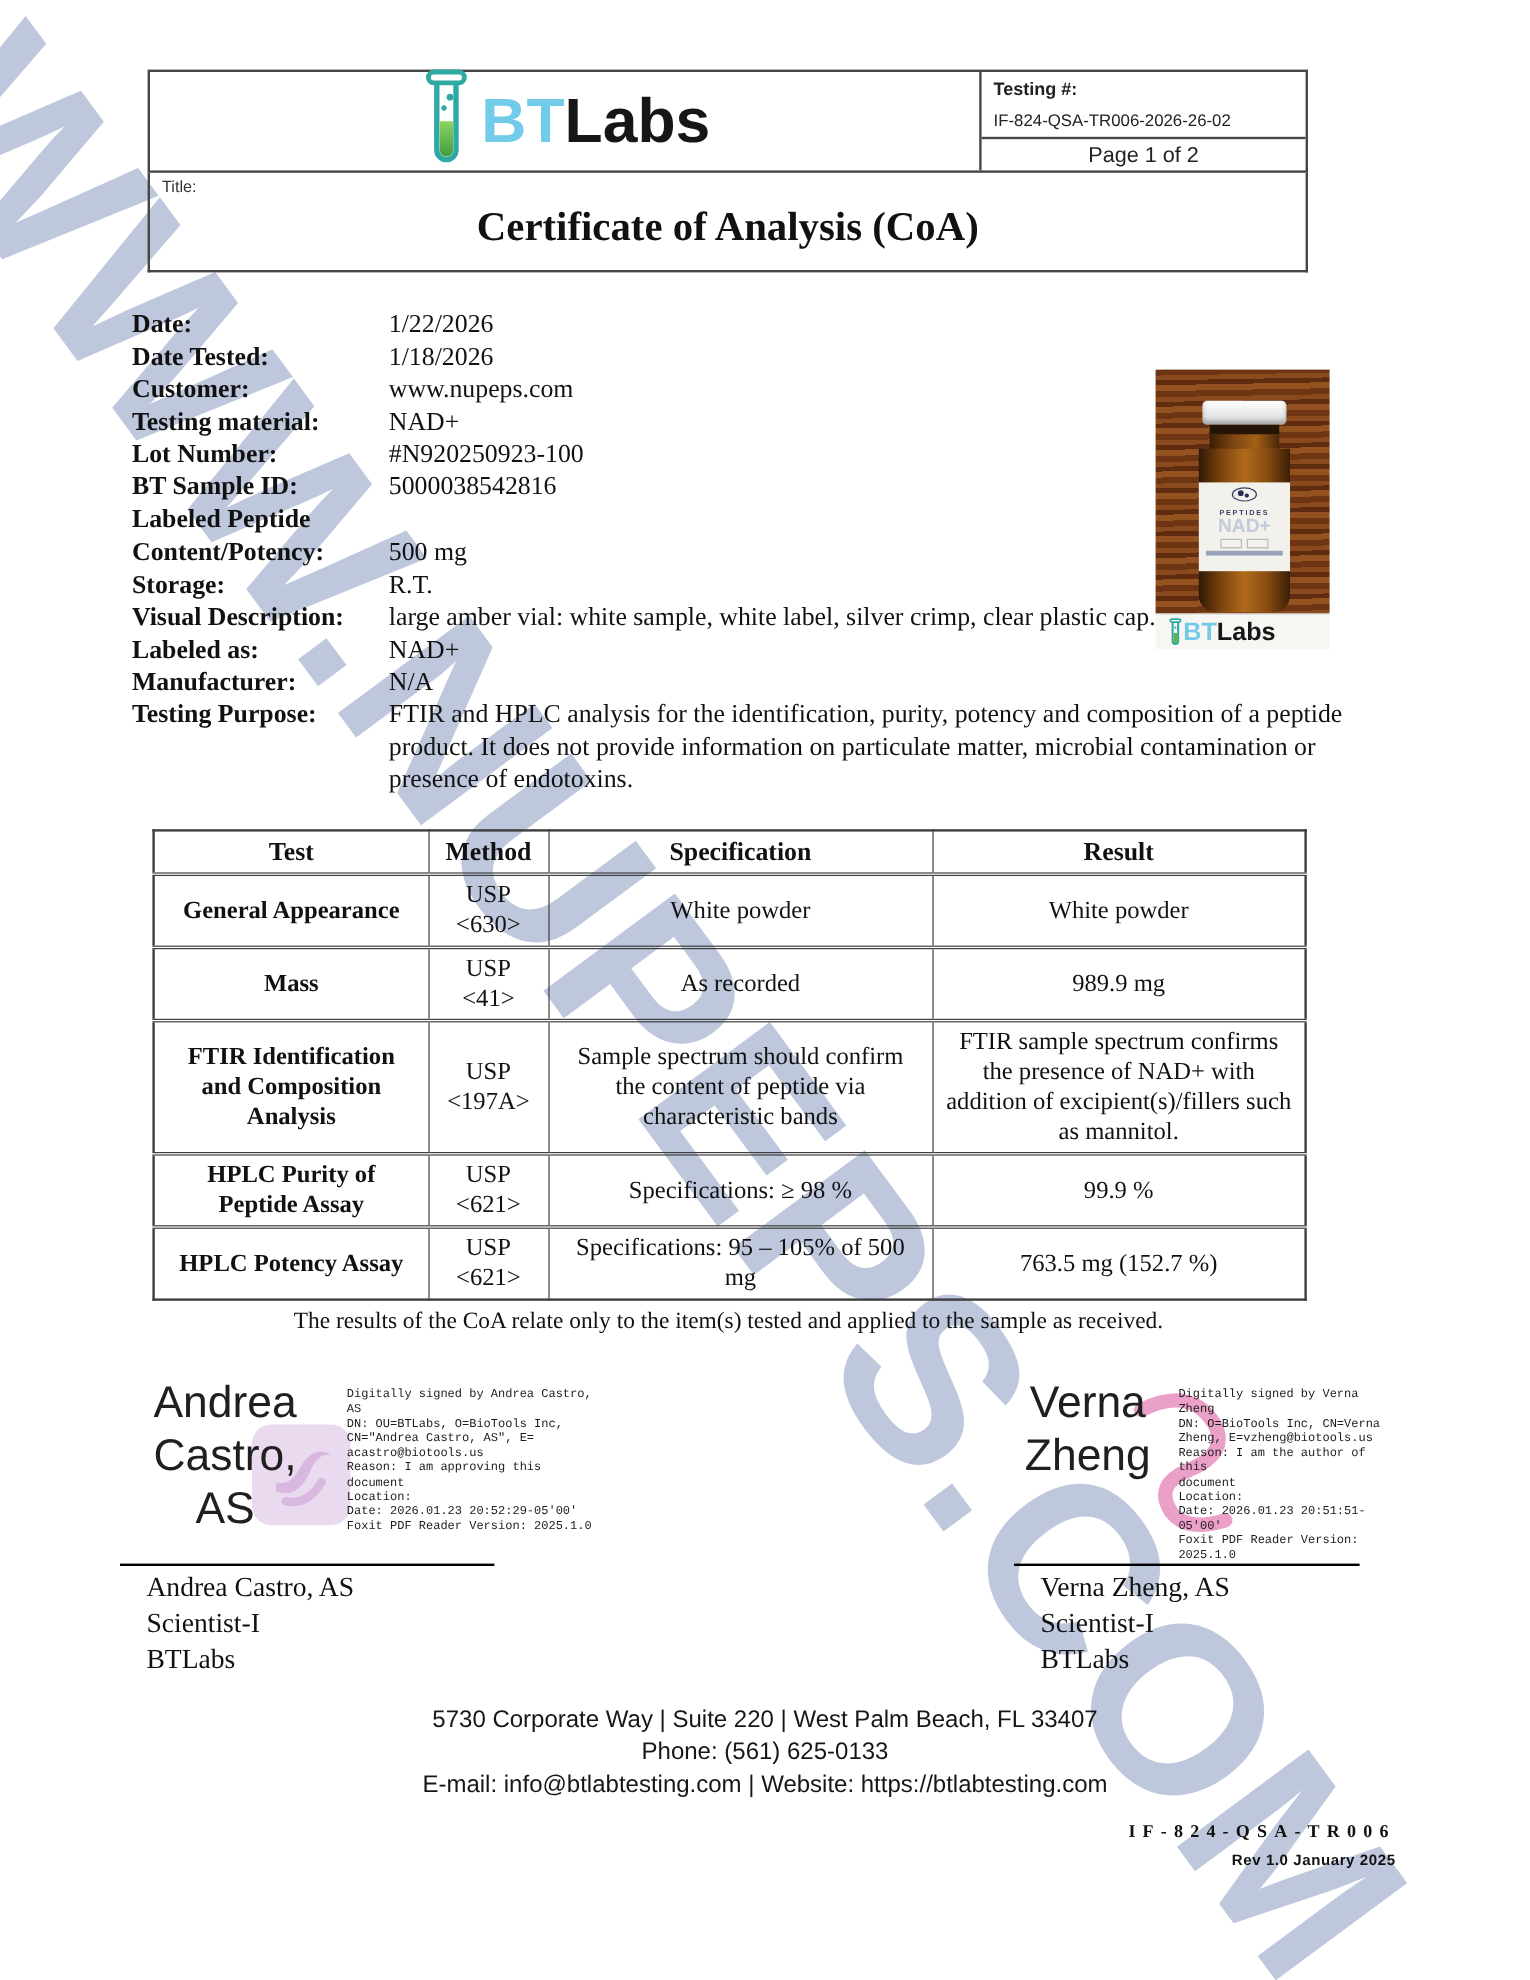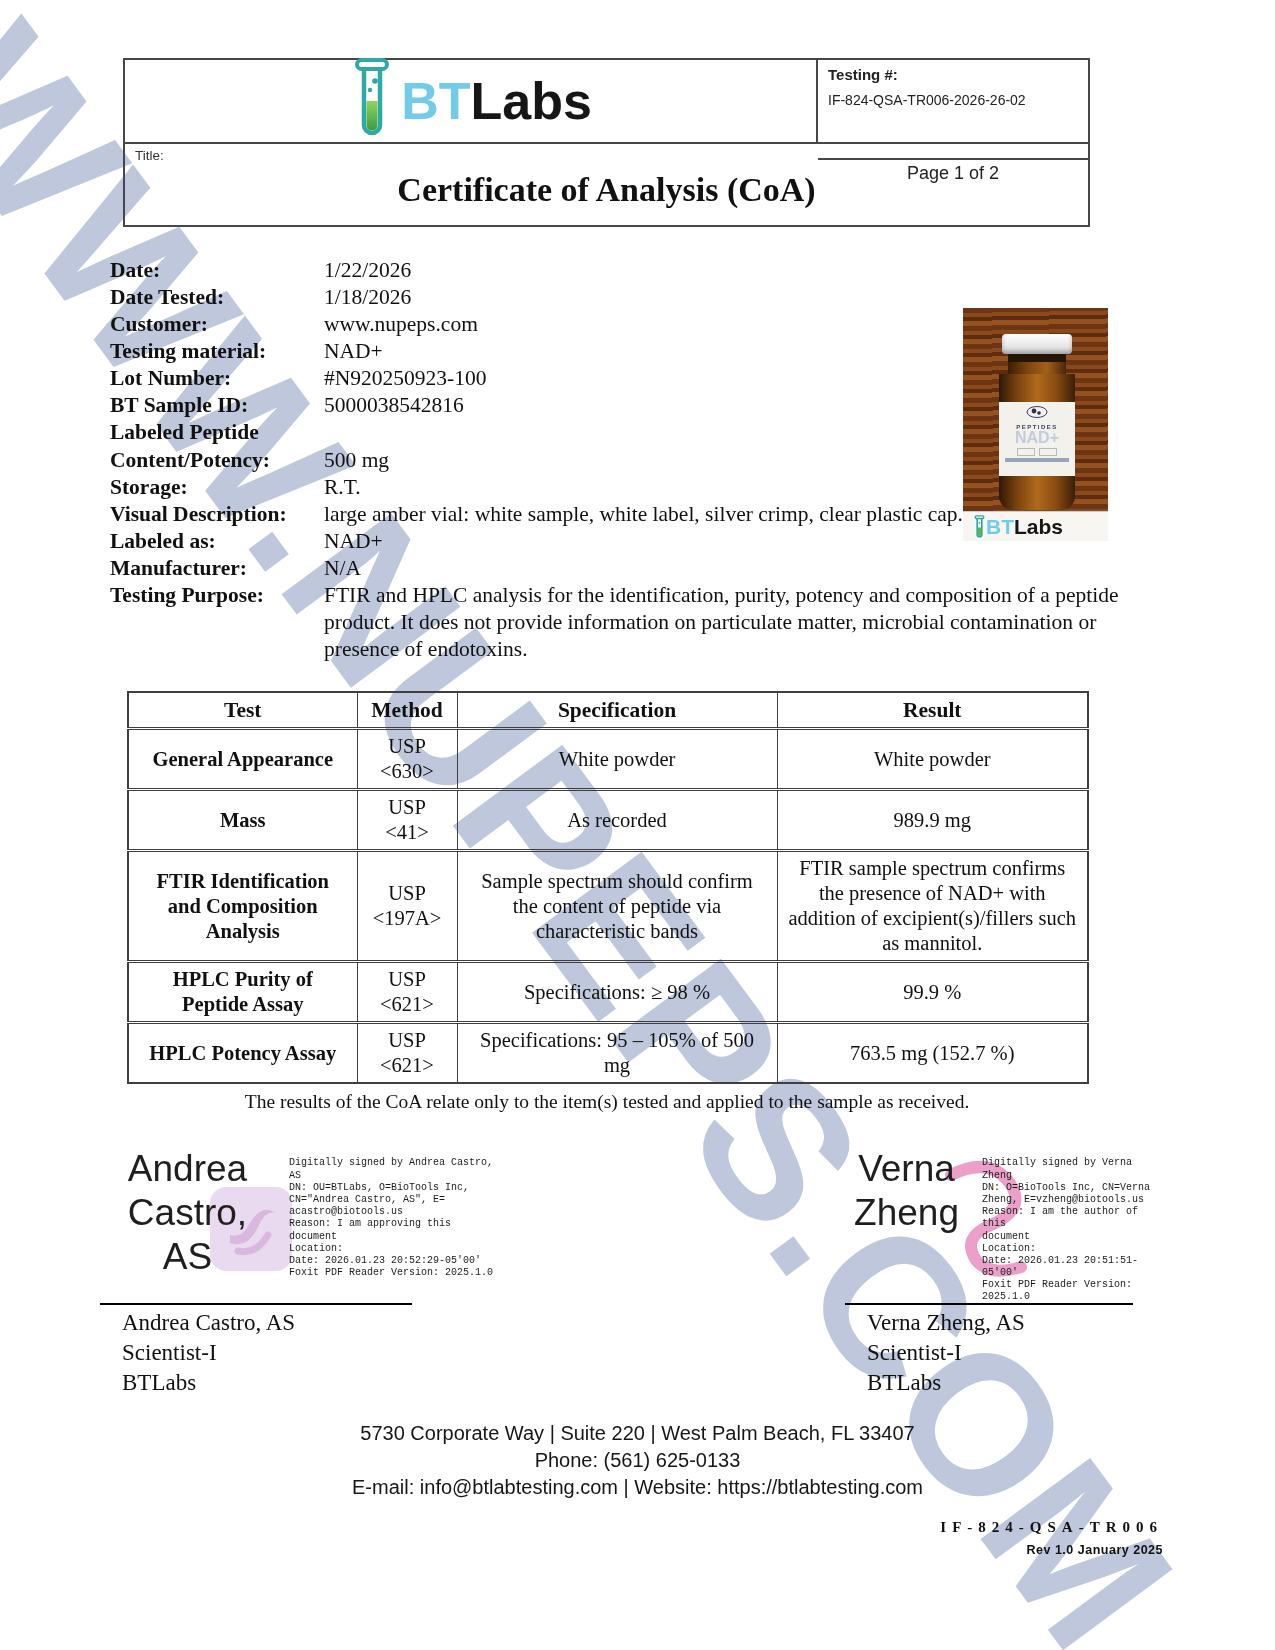--- a/index.html
+++ b/index.html
@@ -12,21 +12,21 @@
   .content{position:relative;z-index:1;}
   
   .header-box{margin:58px 185px 0 123px;border:2px solid #474747;display:flex;height:86px;box-sizing:border-box;}
   .logo-cell{flex:1;display:flex;align-items:center;justify-content:center;gap:6px;}
   .logo-text{font-family:"Liberation Sans",sans-serif;font-weight:bold;font-size:52px;line-height:1;}
   .logo-bt{color:#72cbe9;} .logo-labs{color:#161616;}
   .report-cell{width:272px;border-left:2px solid #474747;display:flex;flex-direction:column;box-sizing:border-box;font-family:"Liberation Sans",sans-serif;}
   .report-top{flex:1;padding:6px 10px;}
   .report-label{font-weight:bold;font-size:15px;color:#222;}
   .report-value{font-size:14px;margin-top:9px;color:#222;white-space:nowrap;}
-  .page-info{border-top:2px solid #474747;text-align:center;font-size:18px;padding:3px 0 4px;color:#222;margin-top:44px;}
+  .page-info{border-top:2px solid #474747;text-align:center;font-size:18px;padding:3px 0 4px;color:#222;}
   .title-box{margin:0 185px 0 123px;border:2px solid #474747;border-top:none;padding:4px 10px 16px;}
   .title-label{font-family:"Liberation Sans",sans-serif;font-size:13.5px;color:#333;}
   .doc-title{margin:8px 0 0;text-align:center;font-size:34px;font-weight:bold;font-family:"Liberation Serif",serif;}
   
   .details{margin:30px 110px 0;font-size:21.5px;line-height:1.26;}
   .drow{display:flex;}
   .dlabel{width:214px;font-weight:bold;flex:none;}
   .dvalue{flex:1;max-width:800px;}
   .drow.bottom-align{align-items:flex-end;}
   

